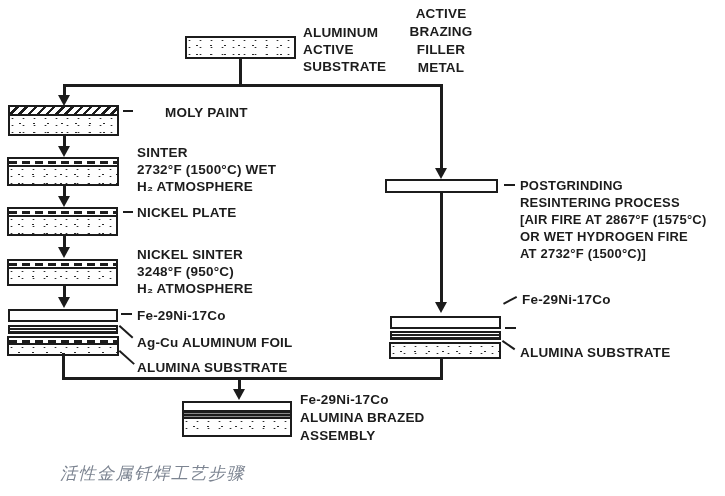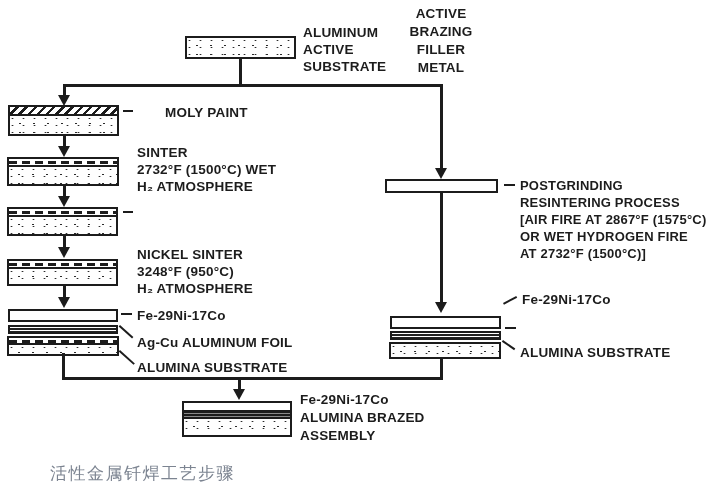--- a/index.html
+++ b/index.html
@@ -126,20 +126,21 @@
 H₂ ATMOSPHERE</div>
 
   <div class="line" style="left:63px;top:186px;width:3px;height:11px;"></div>
   <div class="ah" style="left:58px;top:196px;"></div>
 
   <div class="box" style="left:7px;top:207px;width:111px;height:29px;">
     <div class="layer dashes"></div>
     <div class="layer stipple"></div>
   </div>
   <div class="tick" style="left:123px;top:211px;width:10px;"></div>
+  <div class="lbl" style="left:137px;top:204px;">NICKEL PLATE</div>
 
   <div class="line" style="left:63px;top:236px;width:3px;height:12px;"></div>
   <div class="ah" style="left:58px;top:247px;"></div>
 
   <div class="box" style="left:7px;top:259px;width:111px;height:27px;">
     <div class="layer dashes"></div>
     <div class="layer stipple"></div>
   </div>
   <div class="lbl" style="left:137px;top:246px;">NICKEL SINTER
 3248°F (950°C)
@@ -197,15 +198,15 @@
 
   <div class="box" style="left:182px;top:401px;width:110px;height:36px;">
     <div class="layer whitebar" style="height:9px;"></div>
     <div class="layer darkband"></div>
     <div class="layer stipple"></div>
   </div>
   <div class="lbl" style="left:300px;top:391px;line-height:18px;">Fe-29Ni-17Co
 ALUMINA BRAZED
 ASSEMBLY</div>
 
-  <div class="caption" style="left:50px;top:462px;">活性金属钎焊工艺步骤</div>
+  <div class="caption" style="left:60px;top:462px;font-style:italic;">活性金属钎焊工艺步骤</div>
 
 </div>
 
 </body></html>

